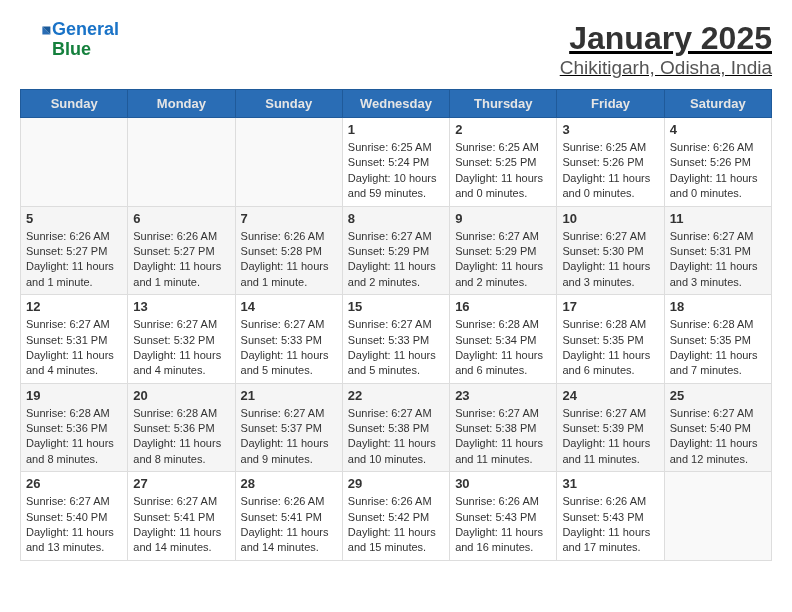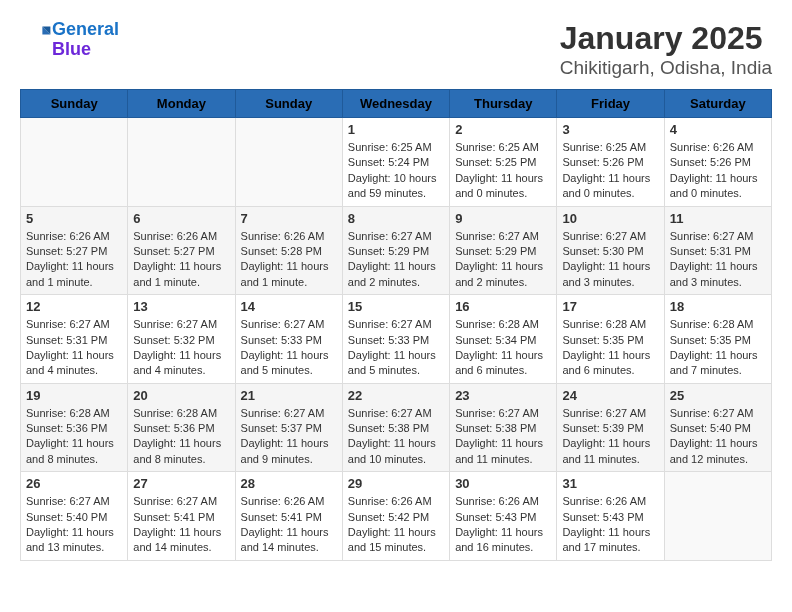--- a/index.html
+++ b/index.html
@@ -27,40 +27,41 @@
       line-height: 1.1;
     }
     .logo-text span {
       color: #1a73c7;
     }
     .logo-icon {
       width: 32px;
       height: 32px;
     }
     .title-block {
-      text-align: left;
+      text-align: right;
+      text-decoration: underline;
     }
     .title-block h1 {
       font-size: 32px;
       font-weight: bold;
       color: #333;
     }
     .title-block h2 {
       font-size: 19px;
       color: #555;
       font-weight: normal;
     }
     .calendar {
       width: 100%;
       border-collapse: collapse;
       border: 1px solid #ccc;
     }
     .calendar th {
       background: #2a6db5;
-      color: #000000;
+      color: #e5e5e5;
       text-align: center;
       padding: 6px 16px;
       font-size: 13px;
       border: 1px solid #1f5a9a;
     }
     .calendar td {
       vertical-align: top;
       padding: 4px 5px;
       border: 1px solid #ddd;
       width: calc(100% / 7);
@@ -95,21 +96,21 @@
 
 <div class="header">
   <div class="logo">
     <svg class="logo-icon" viewBox="0 0 40 40">
       <rect x="0" y="0" width="40" height="40" rx="4" fill="#fff"></rect>
       <polygon points="28,8 38,18 28,18" fill="#2a6db5"></polygon>
       <polygon points="28,8 38,18 38,8" fill="#1a5a9a"></polygon>
     </svg>
     <div class="logo-text">
       <div><span>General</span></div>
-      <div><span style="color:#6d28d9">Blue</span></div>
+      <div><span style="color:#15803d">Blue</span></div>
     </div>
   </div>
   <div class="title-block">
     <h1>January 2025</h1>
     <h2>Chikitigarh, Odisha, India</h2>
   </div>
 </div>
 
 <table class="calendar">
   <thead>

